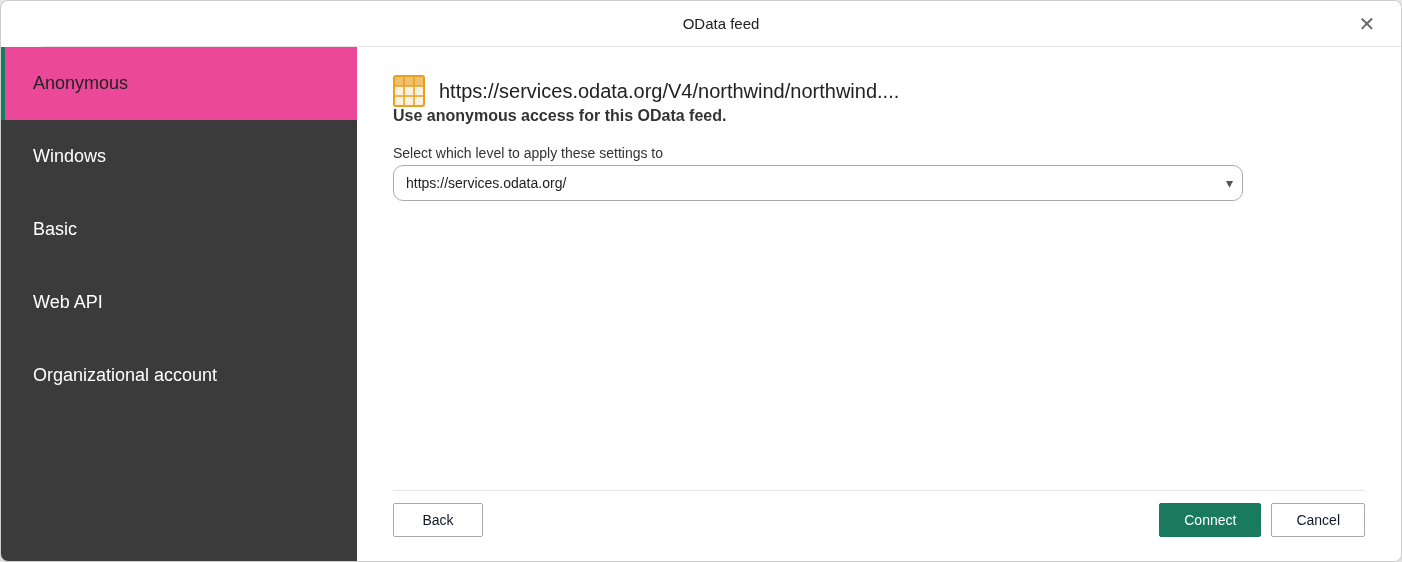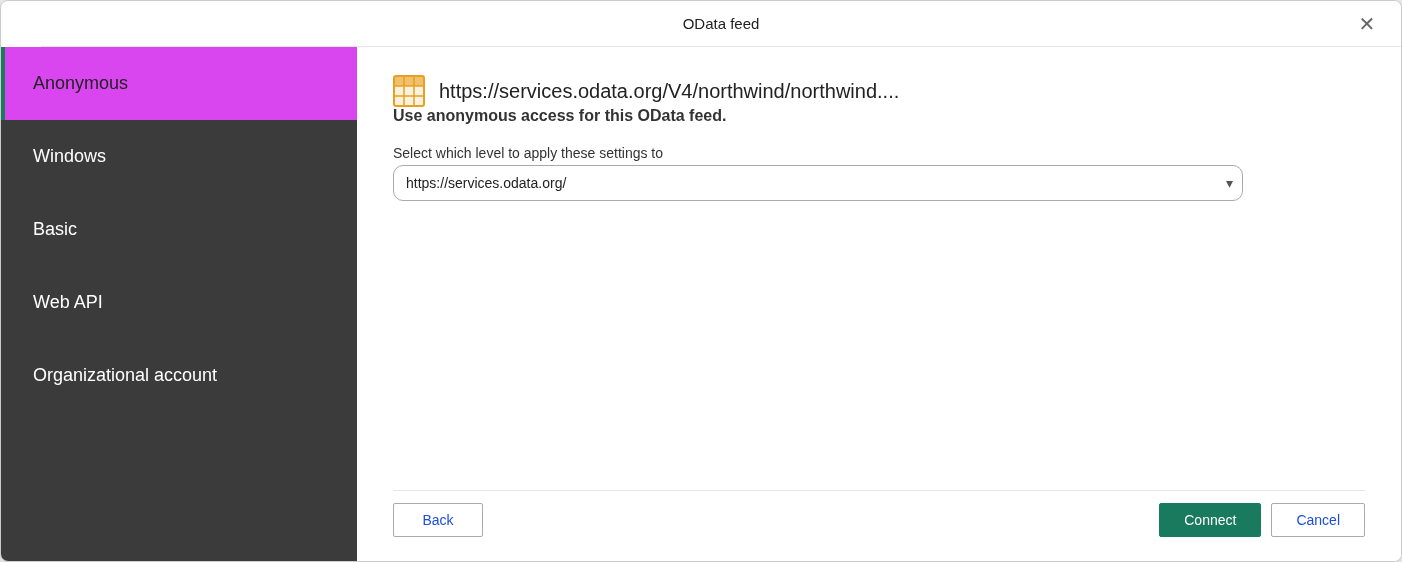--- a/index.html
+++ b/index.html
@@ -68,21 +68,21 @@
     }
     .sidebar-item {
       padding: 26px 28px;
       cursor: pointer;
       color: #fff;
       font-size: 18px;
       font-weight: 400;
       border-left: 4px solid transparent;
     }
     .sidebar-item.active {
-      background: #d946ef;
+      background: #ec4899;
       color: #222;
       border-left: 4px solid #1a7a5e;
     }
     .main-content {
       flex: 1;
       padding: 28px 36px 24px 36px;
       display: flex;
       flex-direction: column;
       background: #fff;
     }
@@ -156,21 +156,21 @@
       display: flex;
       gap: 10px;
     }
     .btn {
       padding: 8px 24px;
       font-size: 14px;
       border-radius: 2px;
       cursor: pointer;
       border: 1px solid #aaa;
       background: #fff;
-      color: #1d4ed8;
+      color: #0f172a;
       min-width: 90px;
       font-family: inherit;
     }
     .btn-primary {
       background: #1a7a5e;
       color: #ffffff;
       border: 1px solid #1a7a5e;
     }
   </style>
 </head>

